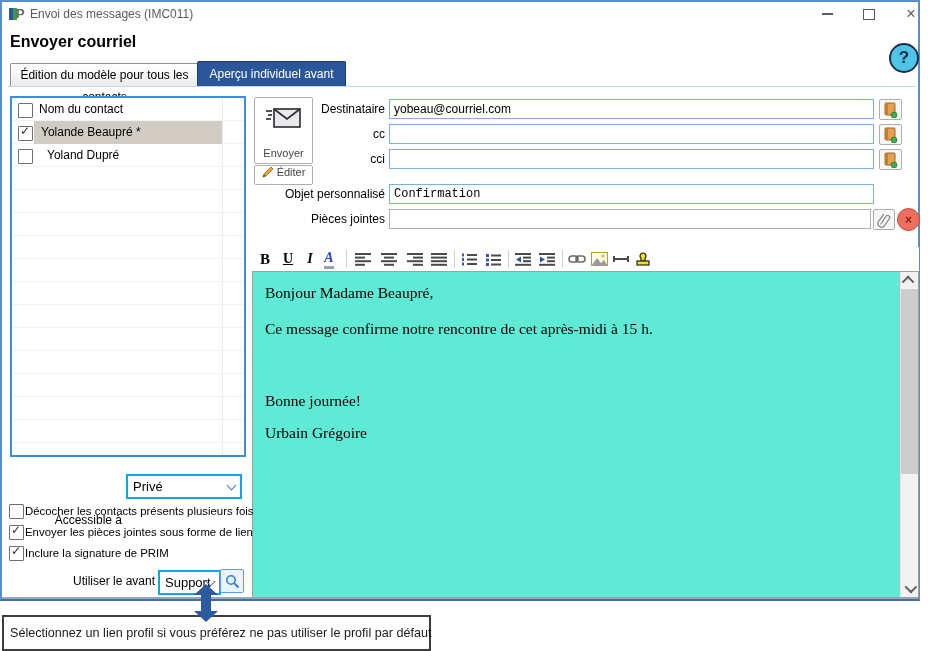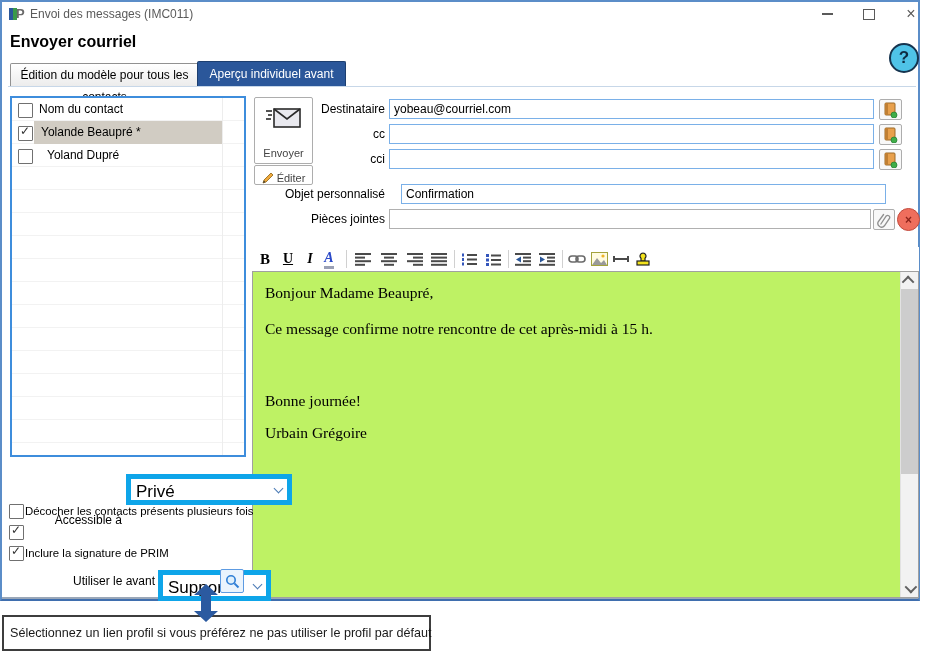--- a/index.html
+++ b/index.html
@@ -31,50 +31,50 @@
   .contact-list{left:8px;top:94px;width:232px;height:357px;border:2px solid #3e8ddc;background:#fff;overflow:hidden;}
   .rowlines{left:0;top:0;width:100%;height:100%;background:repeating-linear-gradient(to bottom,transparent 0 22px,#f2f2f2 22px 23px);}
   .colline{left:210px;top:0;width:1px;height:100%;background:#ededed;}
   .cbx{width:13px;height:13px;background:#fff;border:1px solid #707070;border-radius:1px;position:absolute;}
   .cbx .tick{position:absolute;left:1px;top:-3px;font-size:12px;color:#333;}
   .c-row-label{font-size:12px;color:#000;white-space:nowrap;}
   .sel-bg{left:22px;top:23px;width:188px;height:23px;background:#d1ccc3;}
   
   .send-btn{left:252px;top:95px;width:57px;height:65px;border:1px solid #adadad;border-radius:2px;background:#fff;}
   .send-label{left:0;bottom:4px;width:100%;text-align:center;font-size:11px;color:#444;}
-  .edit-btn{left:252px;top:163px;width:57px;height:18px;border:1px solid #adadad;border-radius:2px;background:#fff;display:flex;align-items:flex-end;justify-content:center;gap:3px;}
+  .edit-btn{left:252px;top:163px;width:57px;height:18px;border:1px solid #adadad;border-radius:2px;background:#fff;display:flex;align-items:flex-start;justify-content:center;gap:3px;}
   .edit-label{font-size:11px;color:#444;}
   
   .flabel{font-size:12px;color:#000;text-align:right;white-space:nowrap;}
   .tfield{position:absolute;height:18px;font-family:"Liberation Sans",sans-serif;font-size:12px;color:#000;padding:0 0 0 4px;margin:0;background:#fff;}
   .f-blue{border:1px solid #7ab0e8;}
   .f-gray{border:1px solid #b0b0b0;}
   .sq-btn{border:1px solid #adadad;border-radius:2px;background:#f8f8f8;display:flex;align-items:center;justify-content:center;}
   .del-btn{width:21px;height:21px;border-radius:50%;background:#ef6e5d;border:1px solid #c24a3c;display:flex;align-items:center;justify-content:center;font-size:12px;font-weight:bold;color:#8c231a;}
   
   .toolbar{left:250px;top:245px;width:667px;height:24px;background:#fff;}
   .tbtn{position:absolute;top:1px;width:22px;height:22px;display:flex;align-items:center;justify-content:center;}
   .tsep{position:absolute;top:3px;width:1px;height:18px;background:#d0d0d0;}
   .tb-b{font-family:"Liberation Serif",serif;font-weight:bold;font-size:15px;}
   .tb-u{font-family:"Liberation Serif",serif;font-weight:bold;font-size:14px;text-decoration:underline;}
   .tb-i{font-family:"Liberation Serif",serif;font-weight:bold;font-style:italic;font-size:14px;}
   .tb-a{font-family:"Liberation Serif",serif;font-weight:bold;font-style:italic;font-size:14px;color:#2a49c8;border-bottom:3px solid #9aa0b4;}
   
-  .msg-area{left:250px;top:269px;width:665px;height:325px;border:1px solid #a0a0a0;background:#bef264;}
+  .msg-area{left:250px;top:269px;width:665px;height:325px;border:1px solid #a0a0a0;background:#5eead4;}
   .msg-line{position:absolute;left:12px;font-family:"Liberation Serif",serif;font-size:15.5px;color:#000;white-space:nowrap;}
   .scrollbar{position:absolute;right:0;top:0;width:17px;height:100%;background:#f2f2f2;border-left:1px solid #e2e2e2;}
   .sb-btn{position:absolute;left:0;width:17px;height:17px;background:#f2f2f2;display:flex;align-items:center;justify-content:center;}
   .chev{width:7px;height:7px;border-left:2px solid #606060;border-top:2px solid #606060;}
   .chev-up{transform:rotate(45deg) translateY(2px);}
   .chev-down{transform:rotate(-135deg) translateY(2px);}
   .sb-thumb{position:absolute;left:0;top:17px;width:17px;height:185px;background:#cdcdcd;}
   
   .fieldset{left:4px;top:462px;width:234px;height:130px;border:1px solid #9eb6d4;border-radius:2px;}
   .legend{position:absolute;left:8px;top:-8px;background:#fff;padding:0 4px;font-size:12px;color:#3f6fae;}
-  .combo{position:absolute;background:#fff;border:5px solid #0ea5e9;font-size:17px;color:#000;padding-left:44px;}
+  .combo{position:absolute;background:#fff;border:2px solid #0ea5e9;font-size:13px;color:#000;}
   .combo .val{position:absolute;left:5px;top:3px;white-space:nowrap;}
   .combo .dchev{position:absolute;right:5px;top:6px;width:6px;height:6px;border-left:1.6px solid #4a7ab5;border-top:1.6px solid #4a7ab5;transform:rotate(-135deg);}
   .opt-label{position:absolute;font-size:12px;color:#000;text-align:right;white-space:nowrap;}
   .opt-check-label{position:absolute;font-size:11.4px;color:#000;white-space:nowrap;}
   .search-btn{left:218px;top:567px;width:22px;height:22px;border:1px solid #5d9be2;border-radius:2px;background:#eaf4fd;display:flex;align-items:center;justify-content:center;}
   
   .note-arrow{left:193px;top:584px;width:26px;height:38px;z-index:10;}
   .callout{left:2px;top:615px;width:425px;height:32px;border:2px solid #3d3d3d;background:#fff;display:flex;align-items:center;z-index:5;}
   .callout-text{font-size:12.6px;color:#1a1a1a;padding-left:6px;white-space:nowrap;}
 </style>
@@ -172,21 +172,21 @@
     </div>
     <div class="abs sq-btn" style="left:877px;top:147px;width:21px;height:19px;">
       <svg width="15" height="16" viewBox="0 0 15 16">
         <rect x="2" y="1" width="10" height="12" rx="1" fill="#e8a04c" stroke="#9c6a28"></rect>
         <rect x="2" y="1" width="3" height="12" fill="#c07f33"></rect>
         <circle cx="11" cy="13" r="3" fill="#3fae49" stroke="#1f7a2c" stroke-width="0.7"></circle>
       </svg>
     </div>
 
     <div class="abs flabel" style="left:270px;top:185px;width:113px;">Objet personnalisé</div>
-    <input class="tfield f-blue" style="left: 399px; top: 182px; width: 479px;" readonly="" value="Confirmation">
+    <input class="tfield f-blue" style="left: 387px; top: 182px; width: 479px; font-family: Liberation Mono, monospace;" readonly="" value="Confirmation">
     <div class="abs flabel" style="left:270px;top:210px;width:113px;">Pièces jointes</div>
     <input class="tfield f-gray" style="left: 387px; top: 207px; width: 476px;" readonly="" value="">
     <div class="abs sq-btn" style="left:871px;top:207px;width:20px;height:19px;">
       <svg width="16" height="16" viewBox="0 0 18 18">
         <path d="M5.5 13.5 L11.5 4.5 a2.3 2.3 0 0 1 3.8 2.4 L9.5 15.5 a4.2 4.2 0 0 1 -7 -4.5 L8.5 2.8" fill="none" stroke="#8f8f8f" stroke-width="1.5" stroke-linecap="round"></path>
       </svg>
     </div>
     <div class="abs del-btn" style="left:895px;top:206px;">
         <span>×</span>
       </div>
@@ -327,20 +327,21 @@
       <span class="val">Privé</span>
       <span class="dchev"></span>
     </div>
 
     <span class="cbx" style="left:7px;top:502px;"></span>
     <span class="opt-check-label" style="left:23px;top:503px;">Décocher les contacts présents plusieurs fois</span>
 
     <span class="cbx" style="left:7px;top:523px;">
         <span class="tick">✓</span>
       </span>
+    <span class="opt-check-label" style="left:23px;top:524px;">Envoyer les pièces jointes sous forme de lien</span>
 
     <span class="cbx" style="left:7px;top:544px;">
         <span class="tick">✓</span>
       </span>
     <span class="opt-check-label" style="left:23px;top:545px;">Inclure la signature de PRIM</span>
 
     <div class="opt-label" style="left:50px;top:572px;width:103px;">Utiliser le avant</div>
     <div class="combo" style="left:156px;top:568px;width:59px;height:21px;">
       <span class="val">Support</span>
       <span class="dchev"></span>

